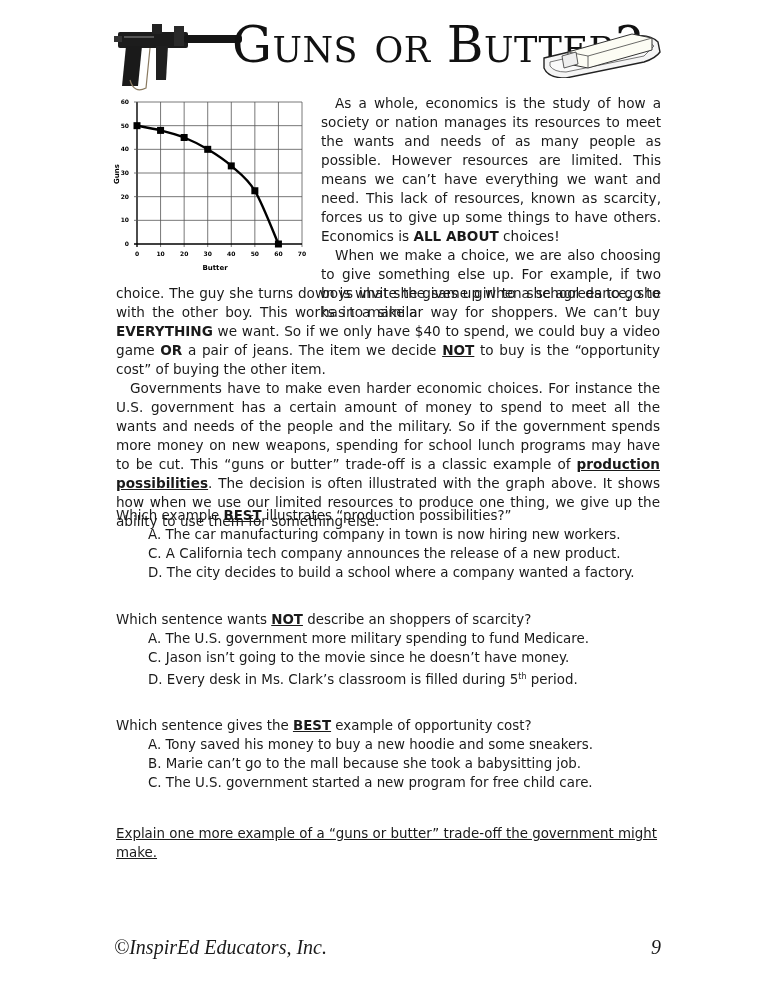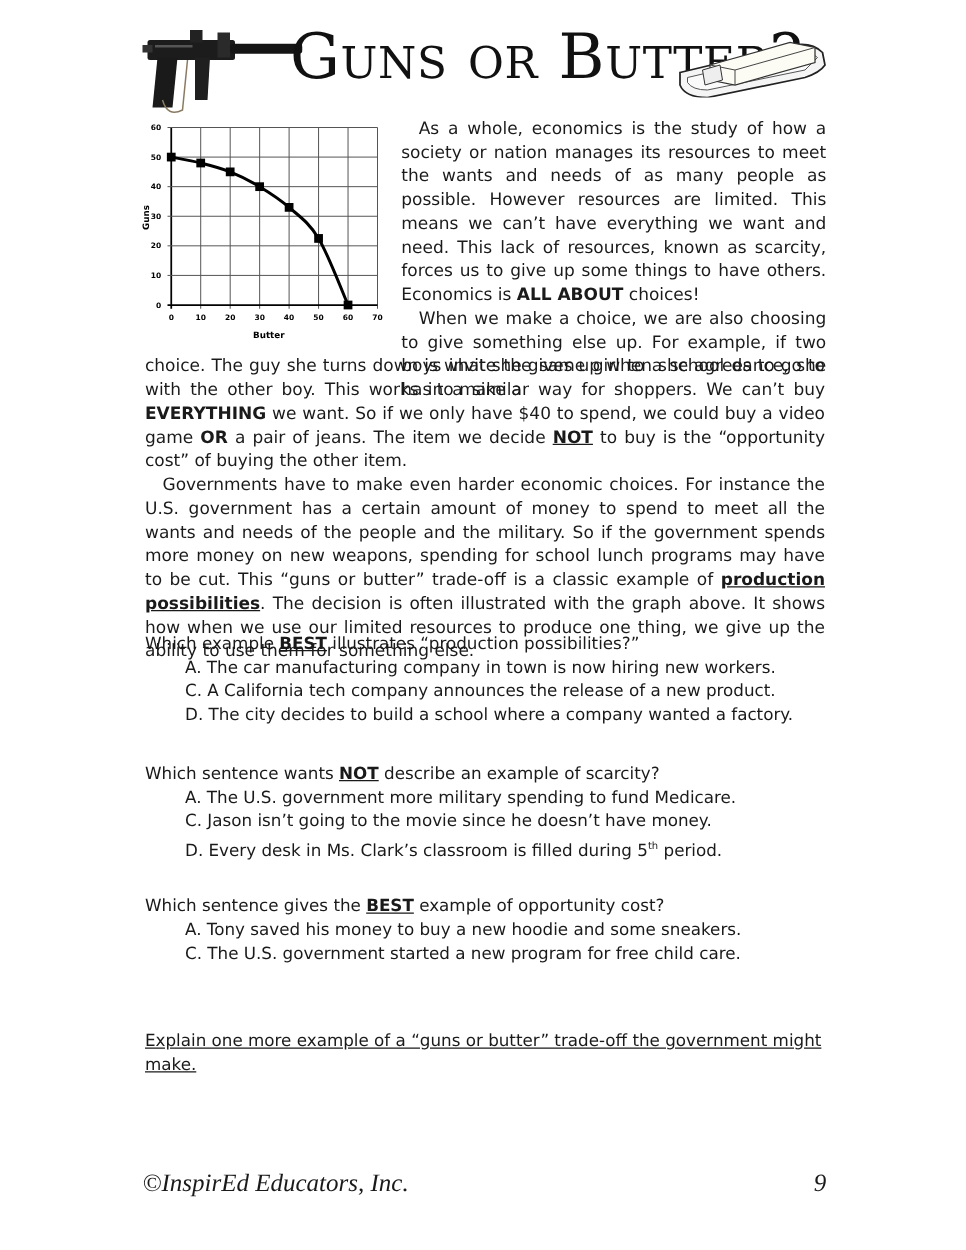--- a/index.html
+++ b/index.html
@@ -110,29 +110,30 @@
 </div>
 
 <div class="q" style="top:506px;">
   <p class="stem"><span>Which example </span><span class="u">BEST</span><span> illustrates “production possibilities?”</span></p>
   <p class="opt">A.  The car manufacturing company in town is now hiring new workers.</p>
   <p class="opt">C.  A California tech company announces the release of a new product.</p>
   <p class="opt">D.  The city decides to build a school where a company wanted a factory.</p>
 </div>
 
 <div class="q" style="top:610px;">
-  <p class="stem"><span>Which sentence wants </span><span class="u">NOT</span><span> describe an example of scarcity?</span></p>
+  <p class="stem"><span>Which sentence wants </span><span class="u">NOT</span><span> describe an shoppers of scarcity?</span></p>
   <p class="opt">A.  The U.S. government more military spending to fund Medicare.</p>
   <p class="opt">C. Jason isn’t going to the movie since he doesn’t have money.</p>
   <p class="opt" id="q2d">D.  Every desk in Ms. Clark’s classroom is filled during 5<sup style="font-size: 8px;">th</sup> period.</p>
 </div>
 
 <div class="q" style="top:716px;">
   <p class="stem"><span>Which sentence gives the </span><span class="u">BEST</span><span> example of opportunity cost?</span></p>
   <p class="opt">A.   Tony saved his money to buy a new hoodie and some sneakers.</p>
+  <p class="opt">B.   Marie can’t go to the mall because she took a babysitting job.</p>
   <p class="opt">C.   The U.S. government started a new program for free child care.</p>
 </div>
 
 <div class="q" style="top:824px;text-decoration:underline;">
   <p class="stem">Explain one more example of a “guns or butter” trade-off the government might make.</p>
 </div>
 
 <div class="abs footer foot-left">©InspirEd Educators, Inc.</div>
 <div class="abs footer foot-right">9</div>
 

